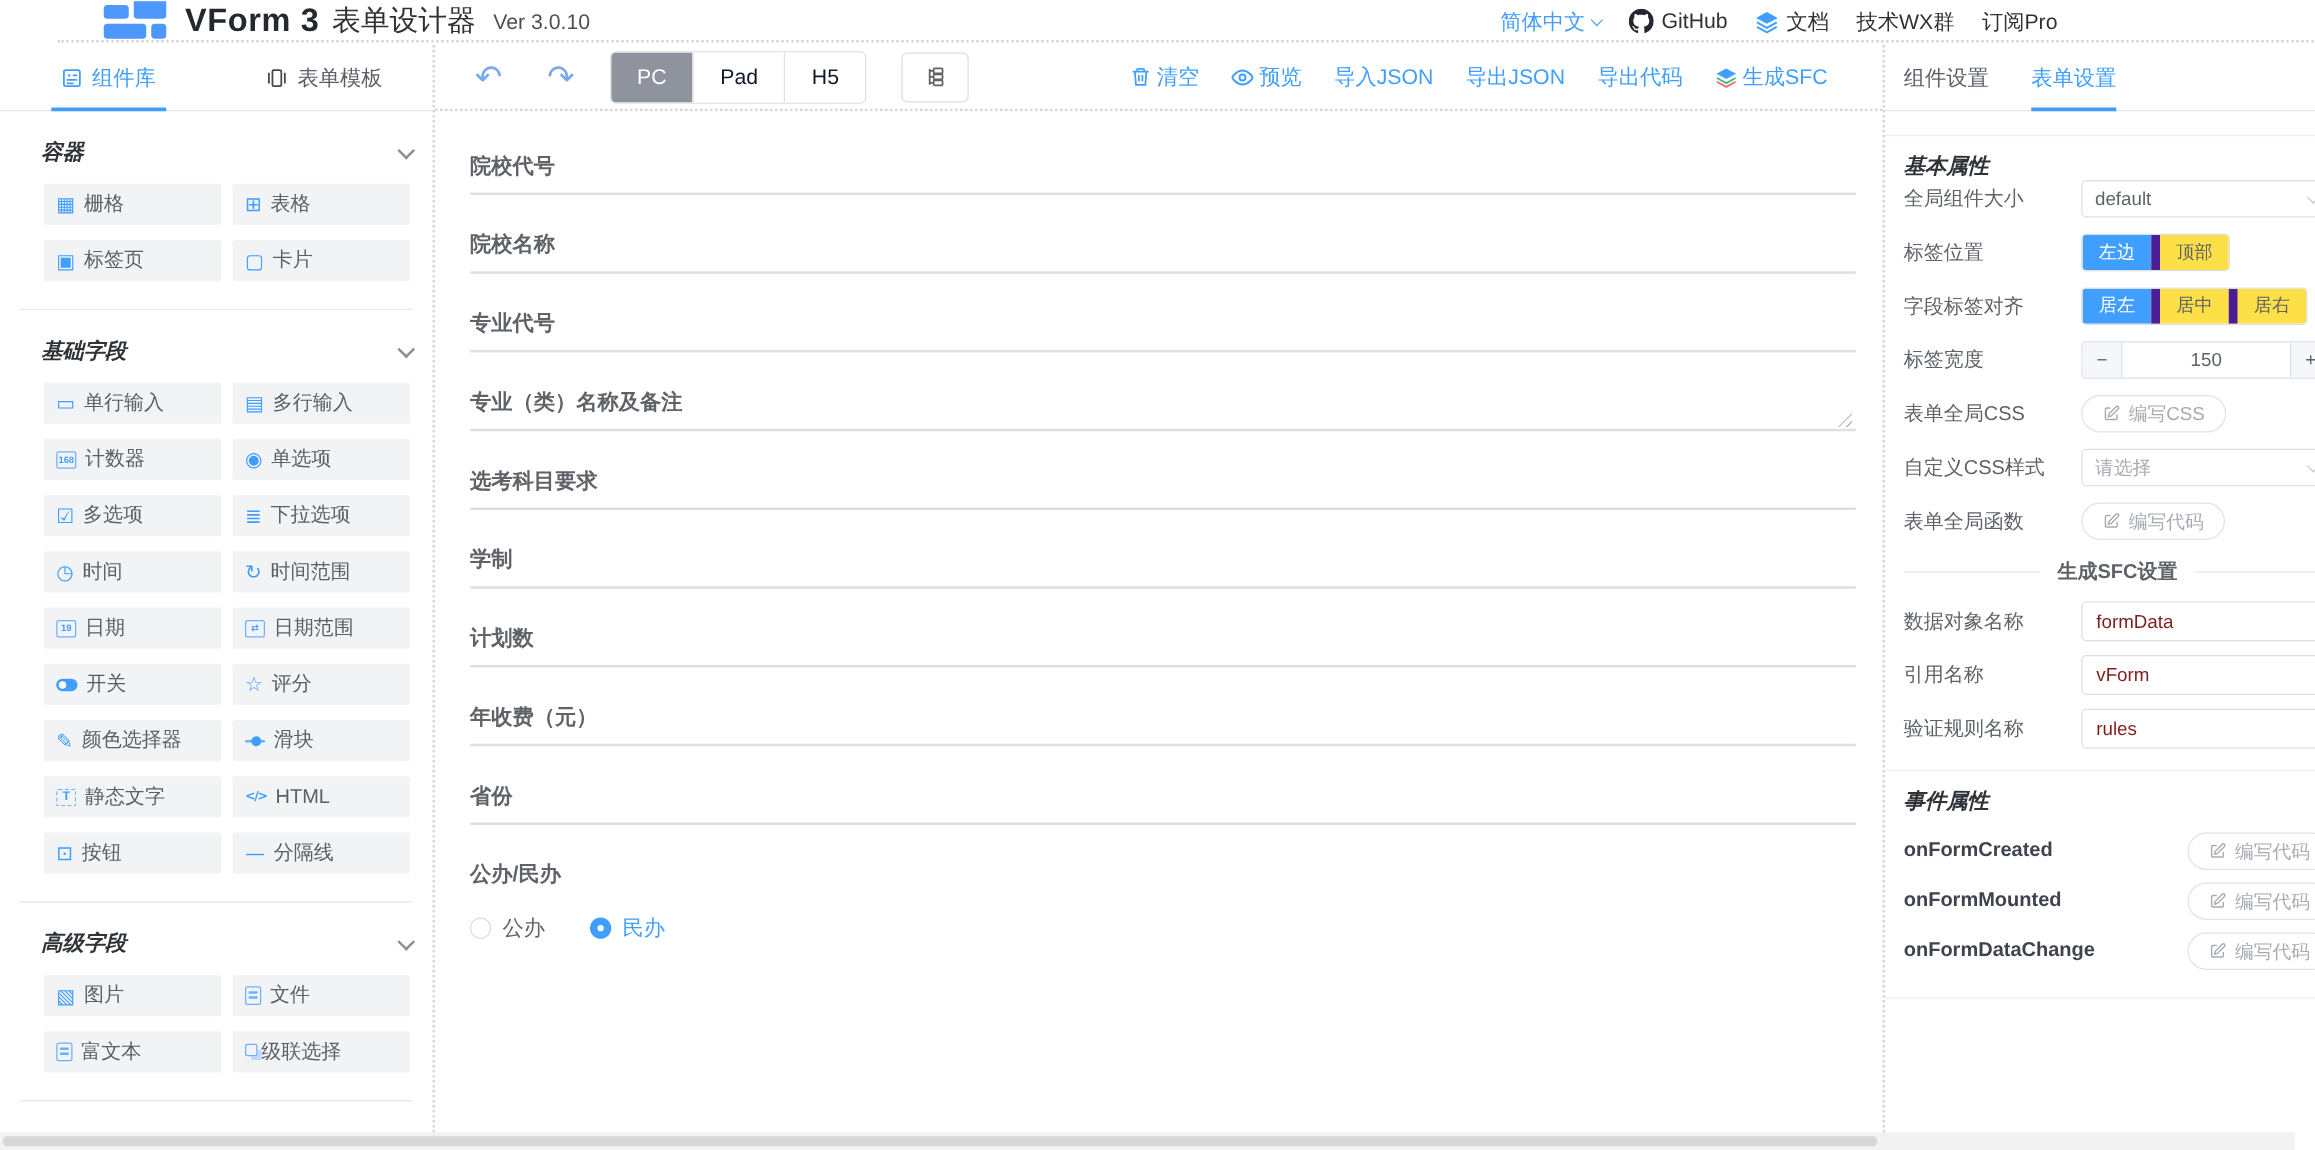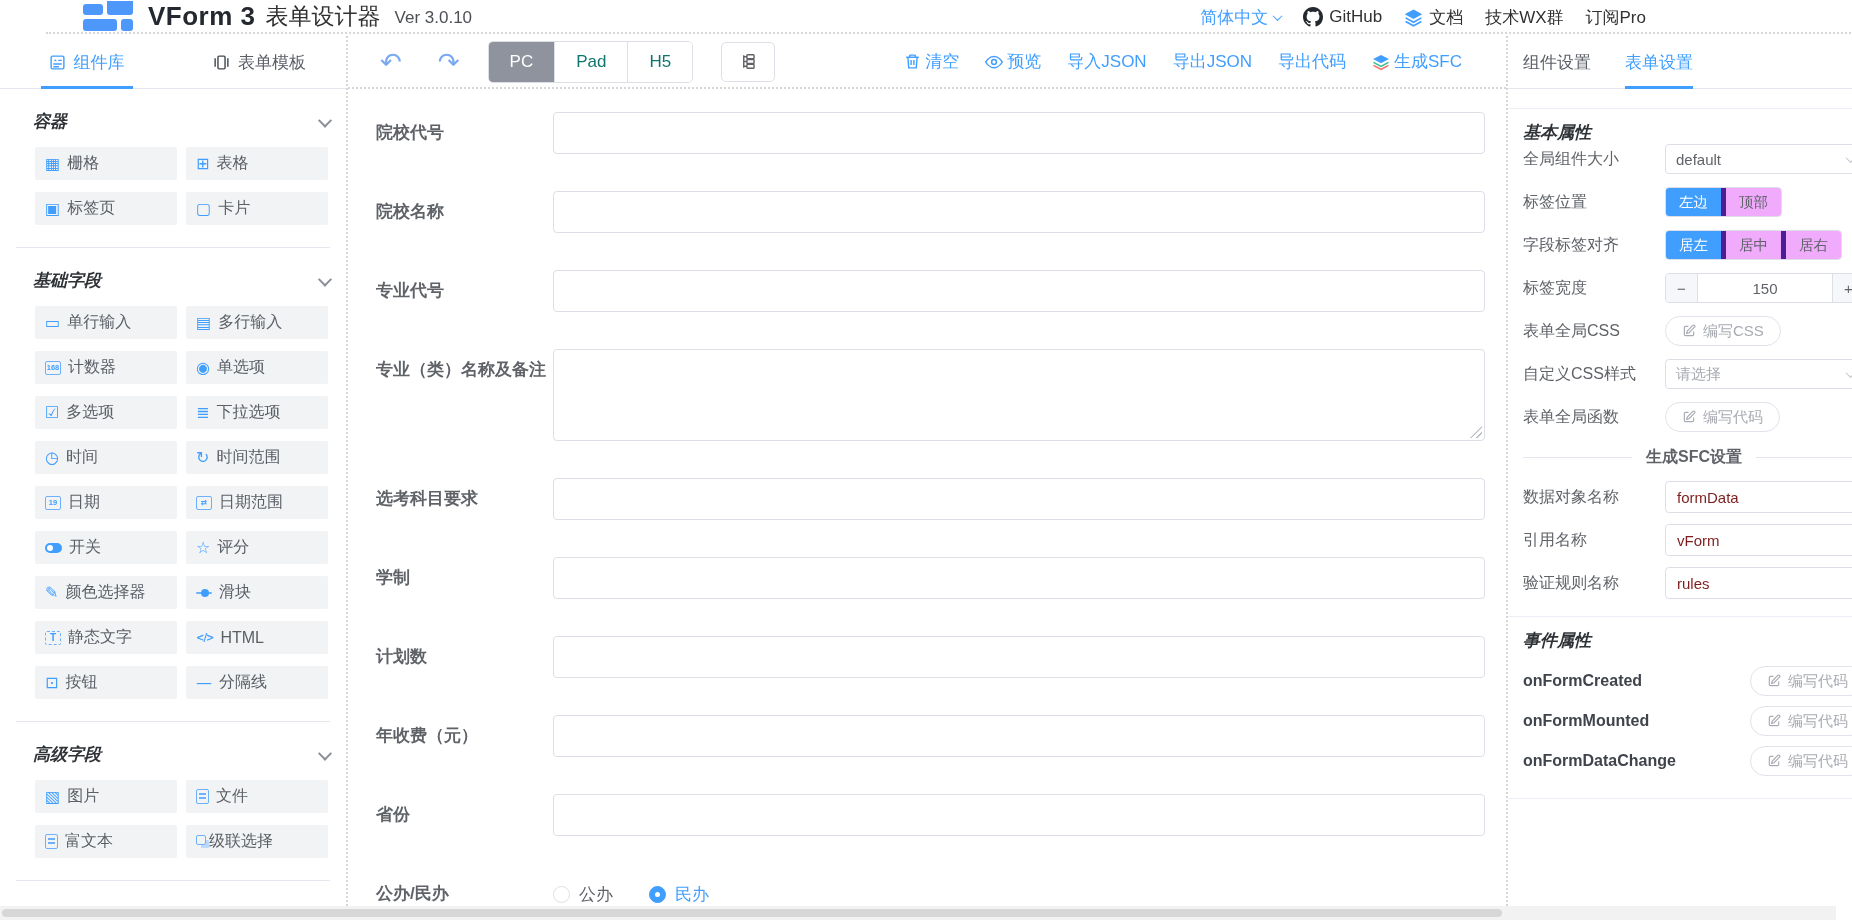--- a/index.html
+++ b/index.html
@@ -51,30 +51,30 @@
   .ic.g-doc::after{content:"";position:absolute;left:2px;right:2px;top:3px;height:1.5px;background:#6db0fc;box-shadow:0 4px 0 #6db0fc;}
   .ic.g-cascade{width:10px;height:10px;border:1.5px solid #6db0fc;border-radius:2px;box-sizing:border-box;box-shadow:4px 4px 0 -1px #bcd9fd;margin:-3px 3px 0 0;}
   .divider{border-top:1px solid #e4e7ed;margin:22px 16px 0 16px;}
 
   
   .center{flex:1;display:flex;flex-direction:column;min-width:0;}
   .toolbar{height:51px;border-bottom:2px dotted #d6d6d6;display:flex;align-items:center;padding-left:32px;background:#fff;}
   .hist-btn{font-size:26px;color:#7aa9f0;cursor:pointer;line-height:1;font-family:"DejaVu Sans",sans-serif;}
   .hist-btn + .hist-btn{margin-left:36px;}
   .device-group{margin-left:28px;display:flex;border:1px solid #dcdfe6;border-radius:5px;overflow:hidden;height:40px;}
-  .device-seg{padding:0 21px;line-height:40px;font-size:17px;color:#0f766e;background:#fff;cursor:pointer;border-left:1px solid #dcdfe6;}
+  .device-seg{padding:0 21px;line-height:40px;font-size:17px;color:#0f172a;background:#fff;cursor:pointer;border-left:1px solid #dcdfe6;}
   .device-seg:first-child{border-left:none;}
   .device-seg.active{background:#8e939d;color:#fff;}
   .outline-btn{margin-left:28px;width:54px;height:40px;border:1px solid #dcdfe6;border-radius:5px;display:flex;align-items:center;justify-content:center;cursor:pointer;color:#606266;background:#fff;box-sizing:border-box;}
   .tool-actions{margin-left:auto;margin-right:44px;display:flex;align-items:center;gap:26px;}
   .tool-act{display:inline-flex;align-items:center;gap:4px;color:#409eff;font-size:17px;cursor:pointer;white-space:nowrap;}
 
   
   .canvas{flex:1;background:#fff;padding:23px 21px 0 28px;overflow:hidden;}
-  .form-row{display:flex;margin-bottom:37px;}
+  .form-row{display:flex;margin-bottom:19px;flex-direction:column;}
   .form-label{width:177px;flex:0 0 auto;font-size:17px;font-weight:bold;color:#5f6368;line-height:42px;padding-right:10px;box-sizing:border-box;white-space:nowrap;}
   .fake-input{flex:1;height:42px;border:1px solid #dcdfe6;border-radius:4px;background:#fff;box-sizing:border-box;}
   .fake-textarea{flex:1;height:92px;border:1px solid #dcdfe6;border-radius:4px;background:#fff;box-sizing:border-box;position:relative;}
   .grip{position:absolute;right:2px;bottom:2px;width:12px;height:12px;background:repeating-linear-gradient(-45deg,transparent 0 3px,#b8bcc4 3px 4.5px);clip-path:polygon(100% 0,100% 100%,0 100%);cursor:nwse-resize;}
   .radio-group{display:flex;align-items:center;height:42px;gap:36px;}
   .radio-opt{display:inline-flex;align-items:center;gap:9px;cursor:pointer;}
   .rdo{width:17px;height:17px;border:1px solid #dcdfe6;border-radius:50%;background:#fff;box-sizing:border-box;position:relative;}
   .rdo.on{background:#409eff;border-color:#409eff;}
   .rdo.on::after{content:"";position:absolute;inset:0;margin:auto;width:5px;height:5px;background:#fff;border-radius:50%;}
   .radio-txt{font-size:17px;color:#5f6368;}
@@ -94,21 +94,21 @@
   .collapse-head .chev{color:#8a8f99;}
   .prop-row{display:flex;align-items:center;justify-content:space-between;margin-bottom:13px;min-height:30px;}
   .prop-row:first-of-type{margin-top:16px;}
   .prop-label{font-size:16px;color:#5f6368;white-space:nowrap;}
   .prop-ctl{width:200px;flex:0 0 auto;display:flex;align-items:center;}
   .sel{width:200px;height:30px;border:1px solid #dcdfe6;border-radius:4px;display:flex;align-items:center;padding:0 10px;box-sizing:border-box;font-size:15px;color:#5f6368;cursor:pointer;background:#fff;}
   .sel .val{flex:1;}
   .sel .val.ph{color:#a8abb2;}
   .sel .chev{color:#c0c4cc;}
   .segmented{display:flex;height:28px;border-radius:4px;overflow:hidden;border:1px solid #dcdfe6;}
-  .seg{padding:0 13px;line-height:28px;font-size:14.5px;color:#5f6368;background:#f0abfc;border-left:5px solid #4c1d95;cursor:pointer;white-space:nowrap;}
+  .seg{padding:0 13px;line-height:28px;font-size:14.5px;color:#5f6368;background:#fde047;border-left:7px solid #4c1d95;cursor:pointer;white-space:nowrap;}
   .seg:first-child{border-left:none;}
   .seg.active{background:#409eff;color:#fff;}
   .stepper{width:200px;height:30px;border:1px solid #dcdfe6;border-radius:4px;display:flex;overflow:hidden;background:#fff;box-sizing:border-box;}
   .step-btn{width:31px;background:#f5f7fa;color:#606266;font-size:15px;display:flex;align-items:center;justify-content:center;cursor:pointer;flex:0 0 auto;}
   .step-btn.minus{border-right:1px solid #dcdfe6;}
   .step-btn.plus{border-left:1px solid #dcdfe6;}
   .step-val{flex:1;display:flex;align-items:center;justify-content:center;font-size:15px;color:#5f6368;}
   .pill-btn{height:30px;border:1px solid #e0e3e9;border-radius:15px;display:inline-flex;align-items:center;gap:7px;padding:0 16px;font-size:15px;color:#a8abb2;background:#fff;cursor:pointer;box-sizing:border-box;white-space:nowrap;}
   .sfc-divider{display:flex;align-items:center;margin:12px 0;height:24px;}
   .sfc-divider .line{flex:1;border-top:1px solid #e4e7ed;}

